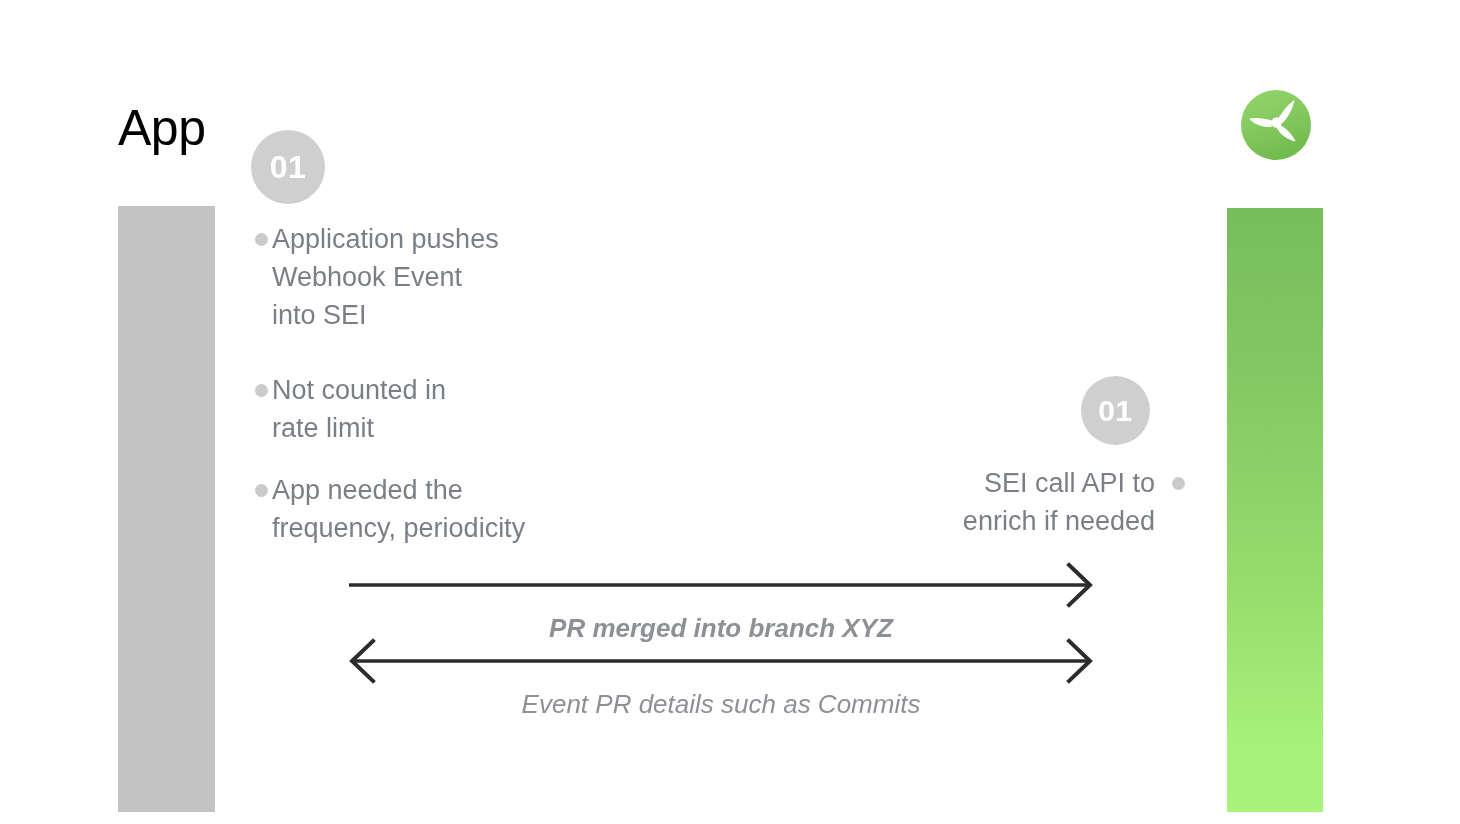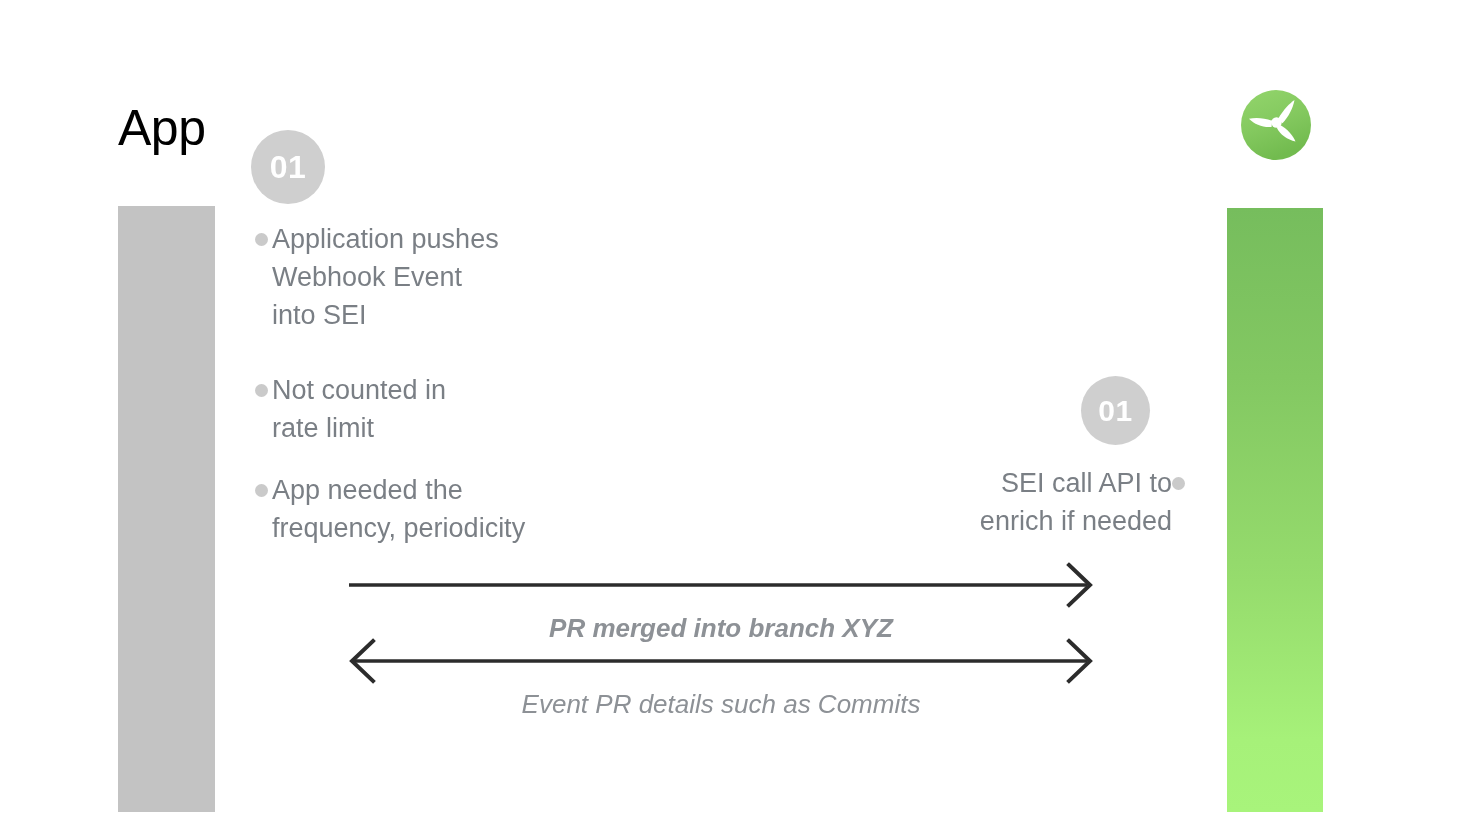--- a/index.html
+++ b/index.html
@@ -113,20 +113,21 @@
   }
   .bullet-row .bullet-text {
     margin-left: 4px;
     font-size: 27px;
     line-height: 38px;
     color: #7a7f85;
     white-space: pre-line;
   }
   .bullet-row.rtl .bullet-text {
     margin-left: 0;
+    margin-right: 17px;
     text-align: right;
   }
 
   
   .arrow-block {
     position: absolute;
   }
   .arrow-svg { display: block; }
   .arrow-label {
     font-size: 26px;

